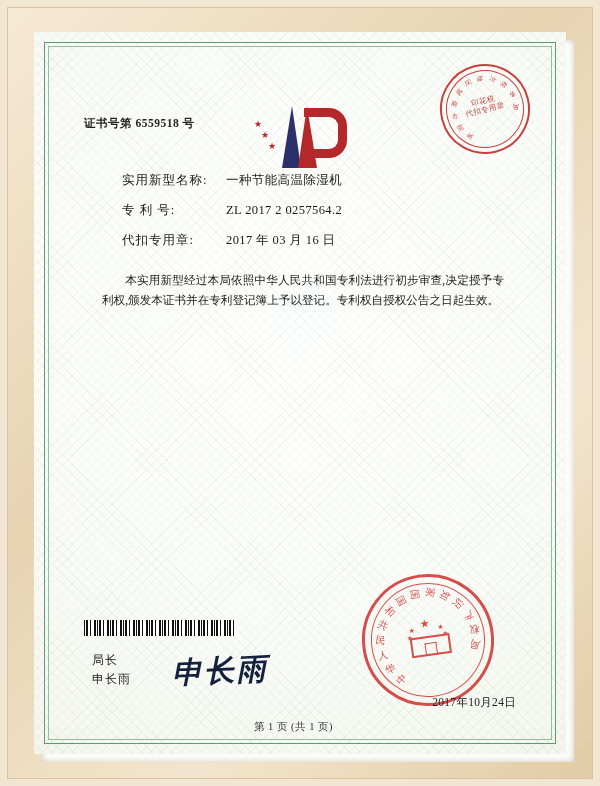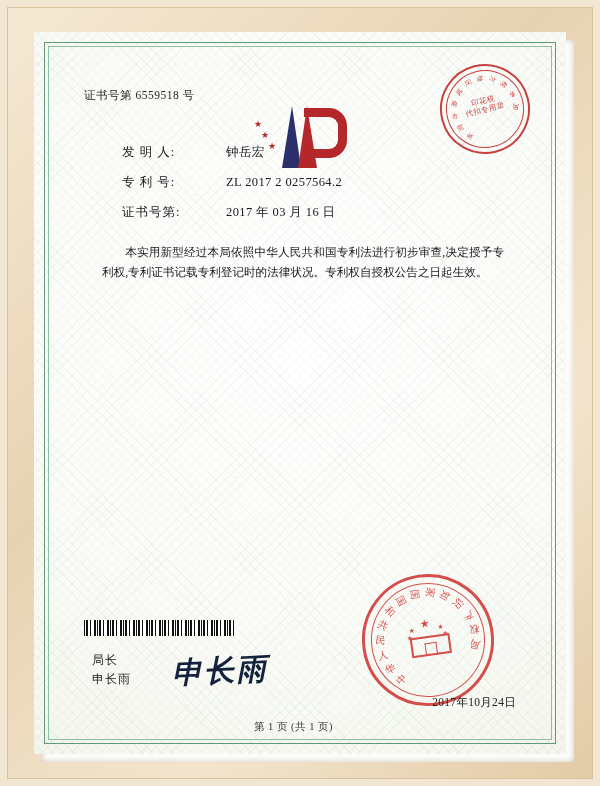--- a/index.html
+++ b/index.html
@@ -77,21 +77,22 @@
     left: 10px; top: 10px; right: 10px; bottom: 10px;
     box-sizing: border-box;
     padding: 22px 40px 10px 40px;
     color: #1c1c1c;
   }
 
   .serial {
     font-size: 11.5px;
     letter-spacing: .5px;
     color: #242424;
-    margin-top: 24px;
+    margin-top: 52px;
+    font-weight: bold;
   }
 
   
   .top-seal {
     position: absolute;
     right: 26px;
     top: 22px;
     width: 86px;
     height: 86px;
     border-radius: 50%;
@@ -368,32 +369,32 @@
             <i class="s3">★</i>
         </div>
         <div class="bar-dark"></div>
         <div class="bar-red"></div>
         <div class="hook"></div>
       </div>
 
 
       <div class="fields">
         <div class="field-row">
-          <span class="field-label">发 明 人:</span><span class="field-value">钟岳宏</span>
+          <span class="field-label">实用新型名称:</span><span class="field-value">一种节能高温除湿机</span>
         </div>
         <div class="field-row">
           <span class="field-label">专 利 号:</span><span class="field-value">ZL 2017 2 0257564.2</span>
         </div>
         <div class="field-row">
-          <span class="field-label">证书号第:</span><span class="field-value">2017 年 03 月 16 日</span>
+          <span class="field-label">代扣专用章:</span><span class="field-value">2017 年 03 月 16 日</span>
         </div>
       </div>
 
       <div class="body-text">
-        <p>本实用新型经过本局依照中华人民共和国专利法进行初步审查,决定授予专利权,专利证书记载专利登记时的法律状况。专利权自授权公告之日起生效。</p>
+        <p>本实用新型经过本局依照中华人民共和国专利法进行初步审查,决定授予专利权,颁发本证书并在专利登记簿上予以登记。专利权自授权公告之日起生效。</p>
       </div>
 
       <div class="barcode"></div>
 
       <div class="sign-block">
         <div>局长</div>
         <div>申长雨</div>
       </div>
       <div class="signature">申长雨</div>
 

